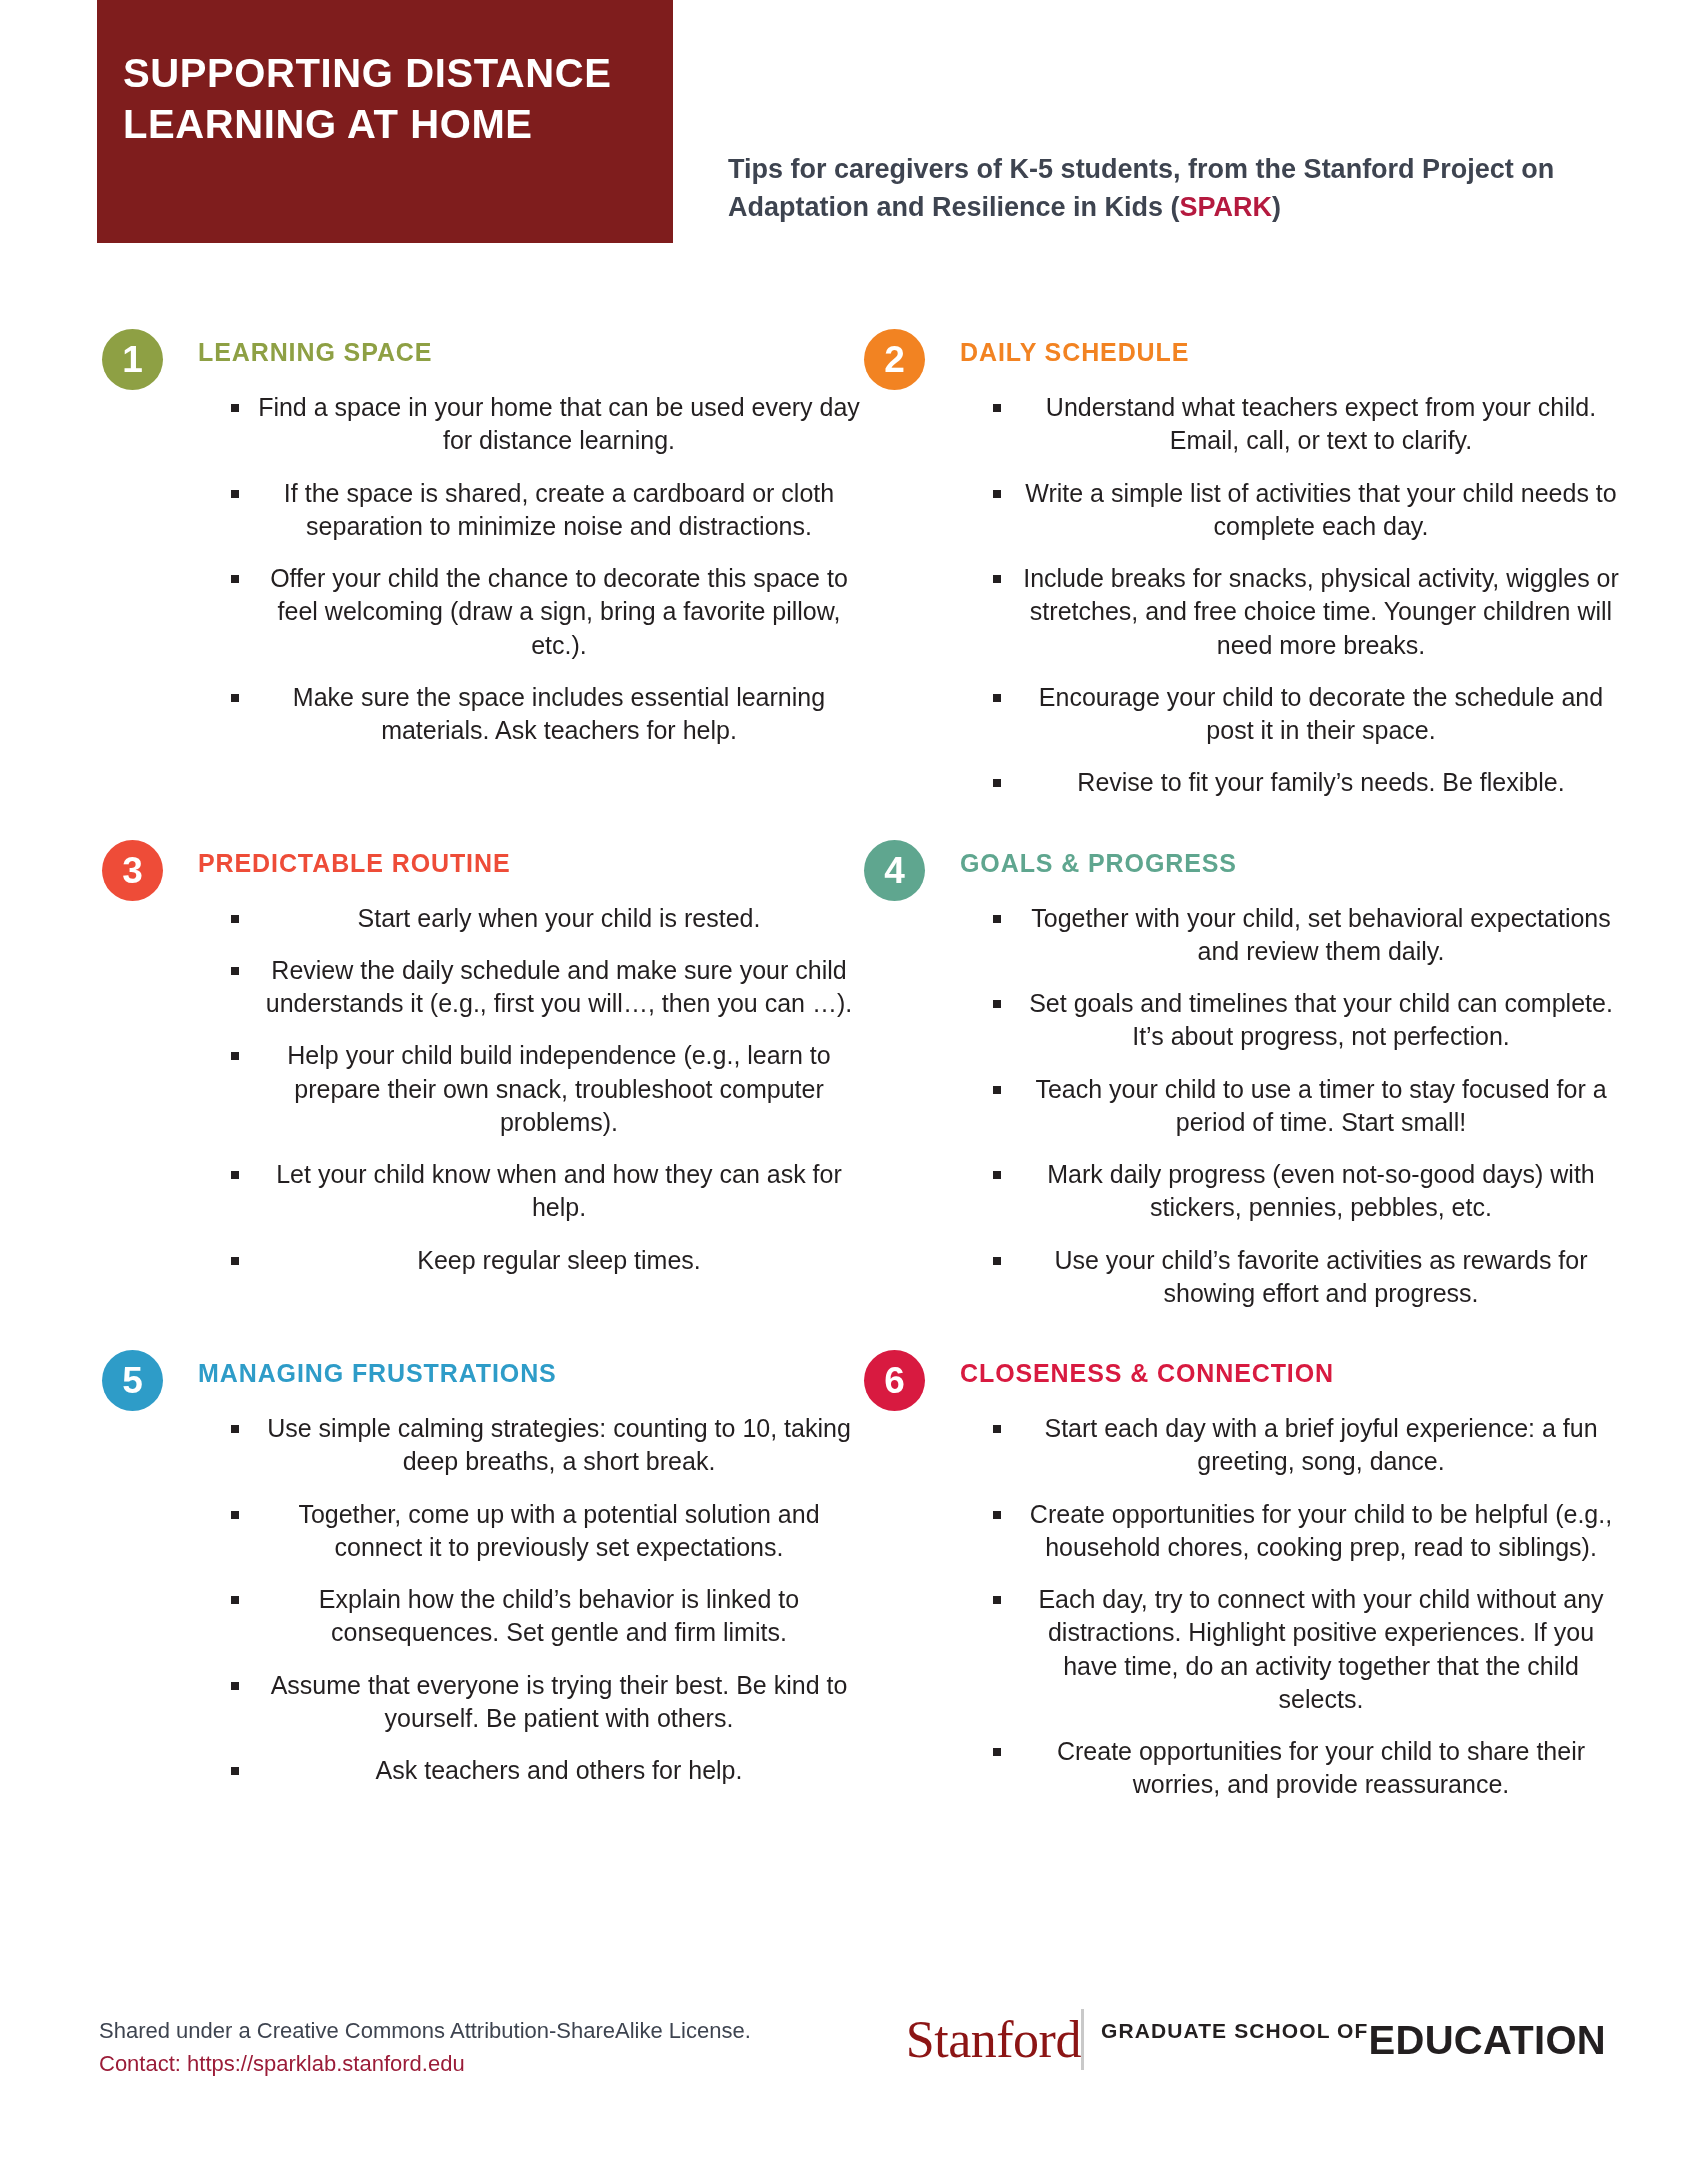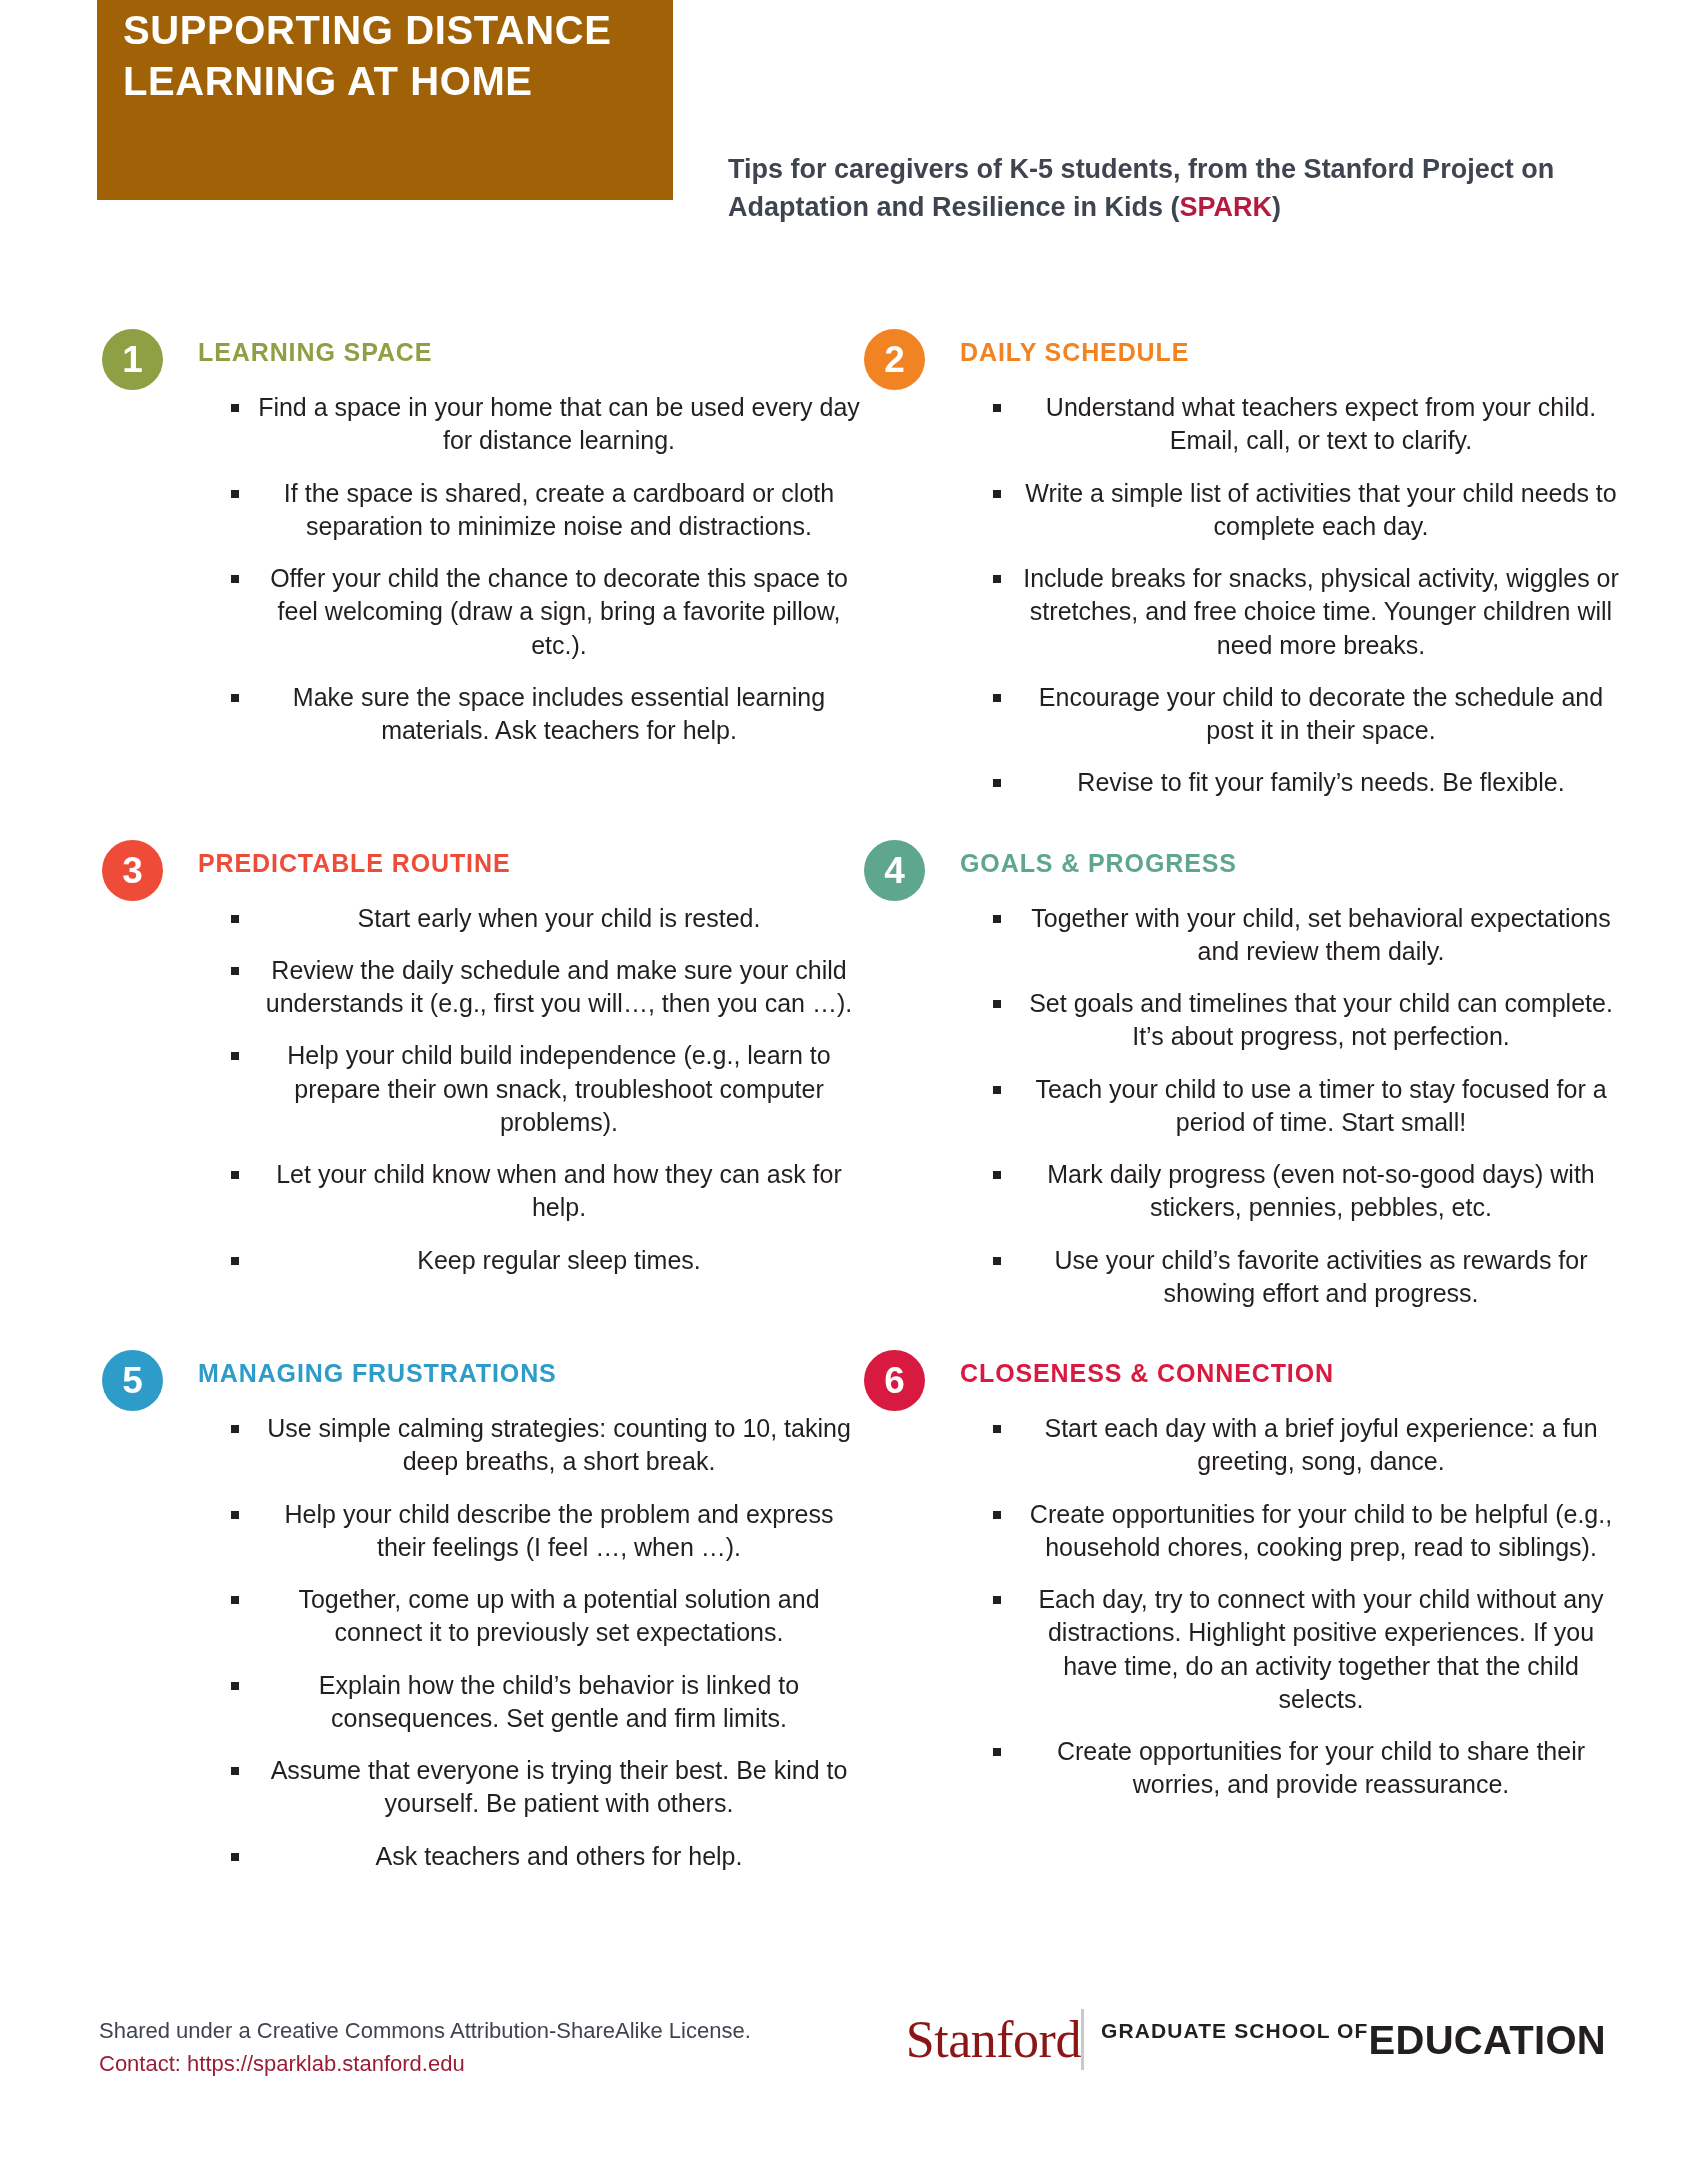--- a/index.html
+++ b/index.html
@@ -19,22 +19,22 @@
   
   .header {
     position: relative;
     height: 259px;
   }
   .title-box {
     position: absolute;
     left: 97px;
     top: 0;
     width: 576px;
-    height: 200px;
-    background: #a16207;
+    height: 243px;
+    background: #7f1d1d;
   }
   .title-text {
     position: absolute;
     left: 26px;
     bottom: 93px;
     color: #ffffff;
     font-weight: bold;
     font-size: 40px;
     letter-spacing: 0.6px;
     line-height: 1.28;
@@ -243,21 +243,20 @@
       <li><span class="sq"></span><span>Mark daily progress (even not-so-good days) with stickers, pennies, pebbles, etc.</span></li>
       <li><span class="sq"></span><span>Use your child’s favorite activities as rewards for showing effort and progress.</span></li>
     </ul>
   </div>
 
   <div class="section">
     <div class="badge" style="background:#2e9cc8">5</div>
     <h2 class="sec-title" style="color:#2e9cc8">MANAGING FRUSTRATIONS</h2>
     <ul class="bullets">
       <li><span class="sq"></span><span>Use simple calming strategies: counting to 10, taking deep breaths, a short break.</span></li>
-      <li><span class="sq"></span><span>Help your child describe the problem and express their feelings (I feel …, when …).</span></li>
       <li><span class="sq"></span><span>Together, come up with a potential solution and connect it to previously set expectations.</span></li>
       <li><span class="sq"></span><span>Explain how the child’s behavior is linked to consequences. Set gentle and firm limits.</span></li>
       <li><span class="sq"></span><span>Assume that everyone is trying their best. Be kind to yourself. Be patient with others.</span></li>
       <li><span class="sq"></span><span>Ask teachers and others for help.</span></li>
     </ul>
   </div>
 
   <div class="section">
     <div class="badge" style="background:#d81a40">6</div>
     <h2 class="sec-title" style="color:#d81a40">CLOSENESS &amp; CONNECTION</h2>

